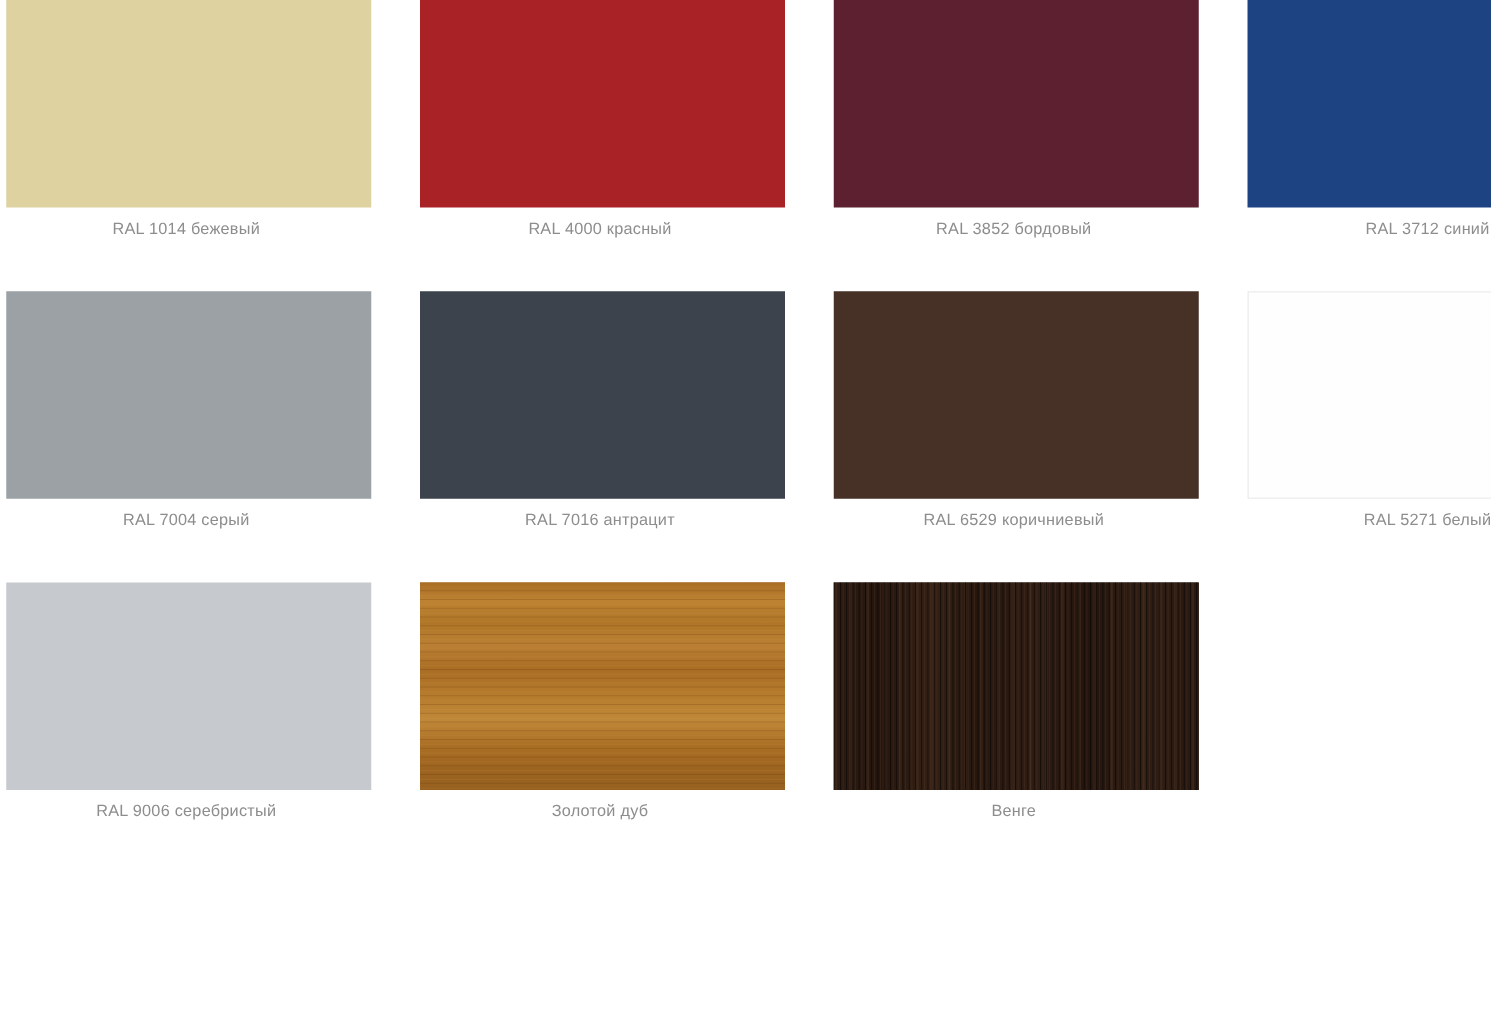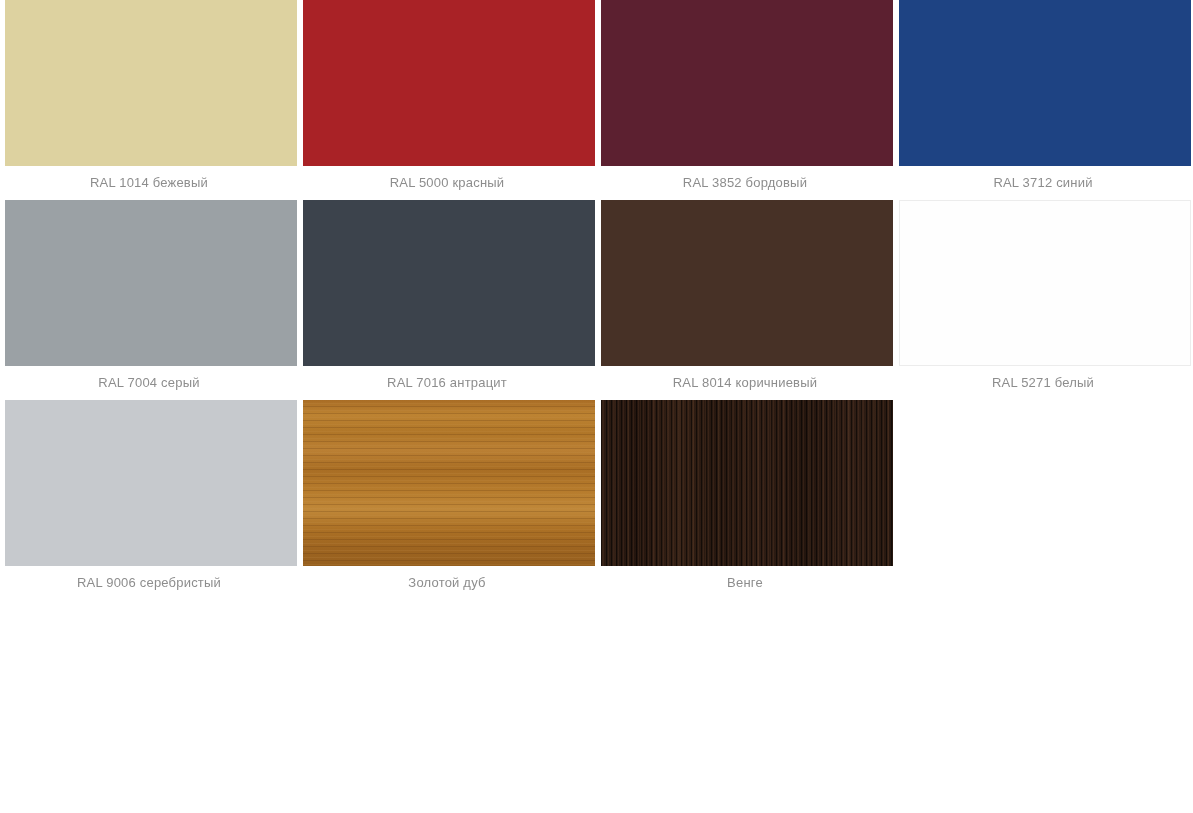--- a/index.html
+++ b/index.html
@@ -16,20 +16,21 @@
     overflow: hidden;
   }
 
   .palette-grid {
     display: grid;
     grid-template-columns: repeat(4, 298px);
     grid-auto-rows: 200px;
     column-gap: 0px;
     row-gap: 0px;
     width: 1193px;
+    gap: 33px;
   }
 
   .swatch-cell {
     width: 298px;
     height: 200px;
     display: flex;
     flex-direction: column;
     align-items: stretch;
     padding: 0 5px;
   }
@@ -141,41 +142,41 @@
 </head>
 <body>
 
 <div class="palette-grid">
     <div class="swatch-cell">
       <div class="swatch-chip" style="background-color: rgb(221, 210, 160);"></div>
       <div class="swatch-caption">RAL 1014 бежевый</div>
     </div>
     <div class="swatch-cell">
       <div class="swatch-chip" style="background-color: rgb(169, 34, 38);"></div>
-      <div class="swatch-caption">RAL 5000 красный</div>
+      <div class="swatch-caption">RAL 4000 красный</div>
     </div>
     <div class="swatch-cell">
       <div class="swatch-chip" style="background-color: rgb(92, 32, 48);"></div>
       <div class="swatch-caption">RAL 3852 бордовый</div>
     </div>
     <div class="swatch-cell">
       <div class="swatch-chip" style="background-color: rgb(30, 67, 131);"></div>
       <div class="swatch-caption">RAL 3712 синий</div>
     </div>
     <div class="swatch-cell">
       <div class="swatch-chip" style="background-color: rgb(155, 161, 165);"></div>
       <div class="swatch-caption">RAL 7004 серый</div>
     </div>
     <div class="swatch-cell">
       <div class="swatch-chip" style="background-color: rgb(60, 67, 76);"></div>
       <div class="swatch-caption">RAL 7016 антрацит</div>
     </div>
     <div class="swatch-cell">
       <div class="swatch-chip" style="background-color: rgb(71, 49, 38);"></div>
-      <div class="swatch-caption">RAL 8014 коричниевый</div>
+      <div class="swatch-caption">RAL 6529 коричниевый</div>
     </div>
     <div class="swatch-cell">
       <div class="swatch-chip has-border" style="background-color: rgb(254, 254, 254);"></div>
       <div class="swatch-caption">RAL 5271 белый</div>
     </div>
     <div class="swatch-cell">
       <div class="swatch-chip" style="background-color: rgb(198, 201, 205);"></div>
       <div class="swatch-caption">RAL 9006 серебристый</div>
     </div>
     <div class="swatch-cell">

